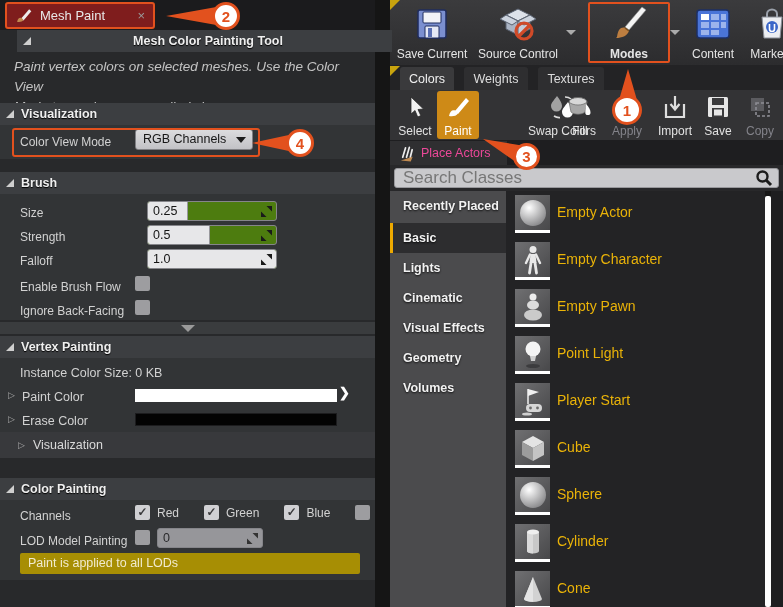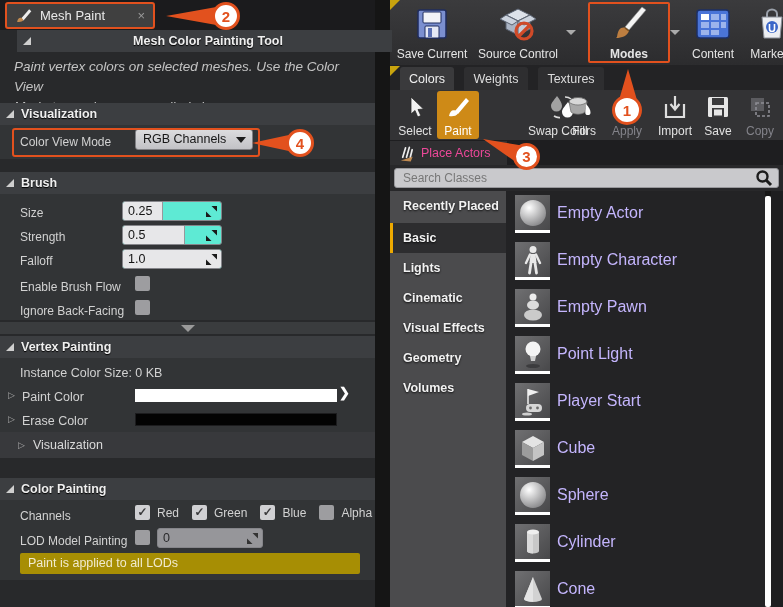--- a/index.html
+++ b/index.html
@@ -3,37 +3,37 @@
 <meta charset="utf-8">
 <style>
   * { margin:0; padding:0; box-sizing:border-box; }
   html,body { width:783px; height:607px; overflow:hidden; background:#161616;
     font-family:"Liberation Sans", sans-serif; }
   .abs { position:absolute; }
   
   .left-panel { left:0; top:0; width:375px; height:607px; background:#28292b; }
   .gap-col { left:375px; top:0; width:15px; height:607px; background:#151515; }
   .tabstrip { left:0; top:0; width:375px; height:30px; background:#1b1b1d; }
-  .mesh-tab { left:5px; top:2px; width:150px; height:27px; background:#404040;
+  .mesh-tab { left:5px; top:2px; width:150px; height:27px; background:#7f1d1d;
     border:2px solid #e2511e; border-radius:3px; display:flex; align-items:center; gap:8px; padding:0 8px; }
   .mesh-tab .lbl { color:#e8e8e8; font-size:13px; flex:1; }
   .mesh-tab .x { color:#9a9a9a; font-size:13px; }
   .sec { left:0; width:375px; position:absolute; }
   .sec-header { height:22px; background:#3c3e41; display:flex; align-items:center;
     color:#efefef; font-size:12.5px; font-weight:bold; gap:7px; padding-left:6px;
     text-shadow:0 1px 1px #000; position:relative; z-index:1; }
   .main-header { justify-content:center; padding-left:0; }
   .main-header .tri { position:absolute; left:6px; }
   .tri { width:0; height:0; border-left:8px solid transparent; border-bottom:8px solid #cfcfcf; }
   .sec-body { position:absolute; left:0; right:0; background:#323436; }
   .vline { position:absolute; left:130px; top:0; bottom:0; width:1px; background:#202124; z-index:0; }
   .desc { left:14px; top:57px; width:350px; color:#c3c3c3; font-size:13.5px;
     font-style:italic; line-height:20px; }
   .row-label { position:absolute; left:20px; color:#d2d2d2; font-size:12px; line-height:20px; }
-  .spin { position:absolute; left:122px; width:100px; height:20px; background:#5eead4;
+  .spin { position:absolute; left:147px; width:130px; height:20px; background:#4d7c0f;
     border:1px solid #85858a; border-radius:3px; color:#141414; font-size:12.5px; }
   .spin .val { position:absolute; left:5px; top:2px; z-index:2; }
   .spin .fill { position:absolute; left:0; top:0; bottom:0; background:#e7e7e9;
     border-right:1px solid #98989c; border-radius:2px 0 0 2px; z-index:1; }
   .spin .fill.full { right:0; border-right:none; border-radius:2px; }
   .spin svg { position:absolute; right:4px; top:4px; z-index:2; }
   .spin.disabled { background:#96969a; }
   .cb { position:absolute; width:15px; height:15px; background:#9d9da0; border-radius:2px;
     text-align:center; line-height:15px; font-size:12px; font-weight:bold; color:#9d9da0; }
   .cb.checked { background:#d0d0d3; color:#3a3a3c; }
@@ -44,21 +44,21 @@
   .tri-down { width:0; height:0; border-left:7px solid transparent; border-right:7px solid transparent;
     border-top:7px solid #9a9a9a; }
   .exp { position:absolute; color:#a8a8a8; font-size:9px; }
   .color-bar { position:absolute; left:135px; width:202px; height:13px; }
   .sub-row { position:absolute; left:0; right:0; height:26px; background:#38393c;
     z-index:1; display:flex; align-items:center; gap:8px; padding-left:18px; }
   .sub-row span.t { color:#dadada; font-size:12.5px; }
   .banner { position:absolute; left:20px; width:340px; height:21px; background:#a78e04;
     border-radius:2px; color:#f1ebcf; font-size:12.5px; line-height:21px; padding-left:8px; z-index:2; }
   .cb-group { position:absolute; left:135px; top:0; display:flex; align-items:center; gap:7px; }
-  .cb-group .cblbl { color:#d2d2d2; font-size:12px; margin-right:6px; }
+  .cb-group .cblbl { color:#d2d2d2; font-size:12px; margin-right:18px; }
   
   .toolbar { left:390px; top:0; width:393px; height:65px;
     background:linear-gradient(#3b3b3d,#2c2c2e); }
   .tbtn { position:absolute; top:2px; height:60px; display:flex; flex-direction:column;
     align-items:center; justify-content:flex-end; }
   .tbtn .tlbl { color:#e4e4e4; font-size:12px; line-height:16px; white-space:nowrap; }
   .tbtn .ticon { flex:1; display:flex; align-items:center; justify-content:center; }
   .caret { width:0; height:0; border-left:5px solid transparent; border-right:5px solid transparent;
     border-top:5px solid #ababab; position:absolute; }
   .modes-border { left:588px; top:2px; width:82px; height:61px; border:2px solid #e2511e; border-radius:2px; }
@@ -76,36 +76,36 @@
   .mbtn.selected { background:#ce8a17; }
   .mbtn.selected .mlbl { color:#fff; }
   .mbtn .micon { flex:1; display:flex; align-items:center; justify-content:center; }
   .place-strip { left:390px; top:140px; width:393px; height:25px; background:#1e1e20; }
   .place-tab { left:390px; top:141px; width:117px; height:24px; background:#2f2f31;
     display:flex; align-items:center; gap:6px; padding-left:8px; }
   .place-tab .t { color:#ec4899; font-size:12.5px; }
   .search-row { left:390px; top:165px; width:393px; height:26px; background:#28282a; }
   .search-input { position:absolute; left:4px; top:3px; width:385px; height:20px;
     background:#c9c9cc; border:1px solid #98989c; border-radius:3px; color:#444;
-    font-size:12px; padding:0 22px 0 8px; outline:none;
+    font-size:17px; padding:0 22px 0 8px; outline:none;
     font-family:"Liberation Sans", sans-serif; }
   .search-input::placeholder { color:#777; }
   .cat-col { left:390px; top:191px; width:116px; height:416px; background:#4b4b4d; }
   .cat { position:absolute; left:0; width:116px; height:30px; display:flex; align-items:center;
     padding-left:13px; color:#f2f2f2; font-size:12.5px; font-weight:bold;
     text-shadow:0 1px 2px rgba(0,0,0,.8); }
   .cat.selected { background:#2d2d2f; }
   .cat.selected::before { content:""; position:absolute; left:0; top:0; bottom:0; width:3px; background:#eda900; }
   .items { left:506px; top:191px; width:259px; height:416px; background:#232325; overflow:hidden; }
   .item { position:absolute; left:0; width:259px; height:47px; }
   .thumb { position:absolute; left:9px; top:4px; width:35px; height:35px;
     background:linear-gradient(135deg,#707072,#48484a); display:flex; align-items:center;
     justify-content:center; }
   .thumb::after { content:""; position:absolute; left:0; right:0; bottom:-3px; height:3px; background:#fff; }
-  .item .ilbl { position:absolute; left:51px; top:13px; color:#c4b5fd; font-size:16px; }
+  .item .ilbl { position:absolute; left:51px; top:13px; color:#eab308; font-size:14px; }
   .sphere-shape { width:26px; height:26px; border-radius:50%;
     background:radial-gradient(circle at 35% 30%, #ffffff, #8d8d8f 75%); }
   .scrollbar { left:765px; top:196px; width:6px; height:411px; background:#fdfdfd; border-radius:2px; }
   .right-edge { left:771px; top:191px; width:12px; height:416px; background:#1e1e20; }
   
   .mk { position:absolute; z-index:9; }
   .mk polygon { fill:#e2511e; }
   .mk-circle { position:absolute; background:#fff; border:3px solid #e2511e; border-radius:50%;
     display:flex; align-items:center; justify-content:center; color:#e2511e;
     font-weight:bold; font-size:15px; }

